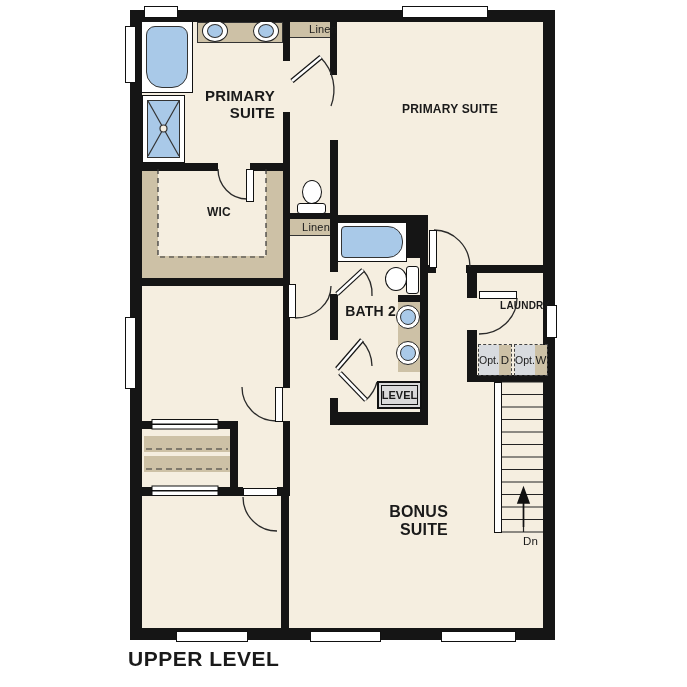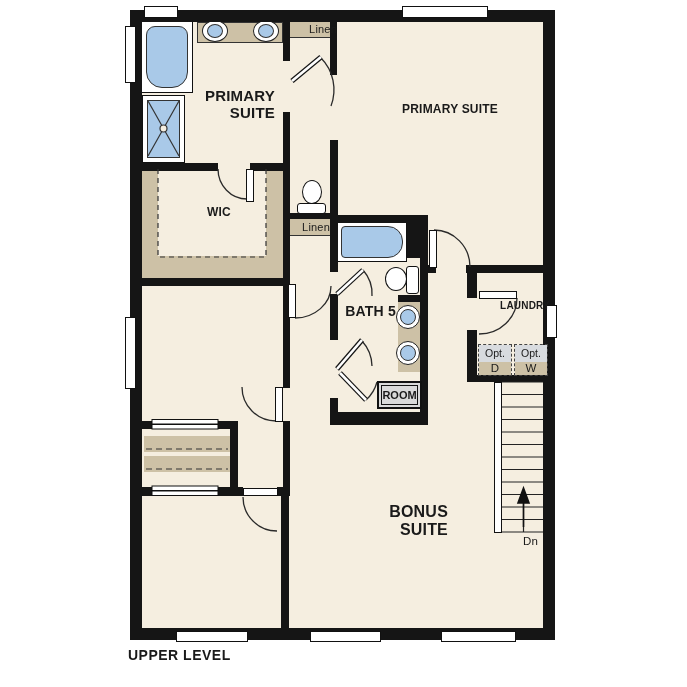--- a/index.html
+++ b/index.html
@@ -17,26 +17,26 @@
   .pn{position:absolute;background:#fff;border:1px solid #111}
   .fxw{position:absolute;background:#fff;border:1.7px solid #111}
   .fxb{position:absolute;background:var(--fixture-blue);border:1.4px solid #333}
   .sink-o{position:absolute;background:#fff;border:1.5px solid #222;border-radius:50%}
   .sink-i{position:absolute;background:var(--fixture-blue);border:1px solid #333;border-radius:50%}
   .toilet-b{position:absolute;background:#fff;border:1.5px solid #111;border-radius:50%}
   .toilet-t{position:absolute;background:#fff;border:1.5px solid #111;border-radius:3px}
   .lbl{position:absolute;color:#1a1a1a;text-align:right;font-weight:bold;letter-spacing:.2px}
   .rg{font-weight:normal}
   svg.lines{position:absolute;left:0;top:0;pointer-events:none}
-  .optbox{position:absolute;border:1.5px dashed #444;display:flex;flex-direction:column}
+  .optbox{position:absolute;border:1.5px dashed #444;display:flex;flex-direction:row}
   .opt-top{flex:1 1 55%;background:var(--opt-gray);font-size:10.5px;display:flex;align-items:center;justify-content:center;color:#1a1a1a}
   .opt-bot{flex:1 1 45%;background:var(--shelf);font-size:11.5px;display:flex;align-items:center;justify-content:center;color:#1a1a1a}
   .furnbox{position:absolute;background:var(--furn-gray);border:2px solid #111;padding:2px}
   .furn-in{width:100%;height:100%;border:1px solid #111;background:var(--furn-gray);display:flex;align-items:center;justify-content:center;font-size:11px;font-weight:bold;color:#1a1a1a}
-  .title{font-size:14px;letter-spacing:.5px;text-align:left}
+  .title{font-size:21px;letter-spacing:.5px;text-align:left}
 </style>
 </head>
 <body>
 
 <div class="stage">
 
   <div class="abs floor" style="left:130px;top:10px;width:425px;height:630px"></div>
 
   <div class="sh" style="left:285px;top:22px;width:52px;height:16px;border-bottom:1px solid #333"></div>
   <div class="sh" style="left:197px;top:22px;width:86px;height:21px;border:1px solid #333"></div>
@@ -189,27 +189,27 @@
   <div class="optbox" style="left:478px;top:344px;width:34px;height:32px">
     <div class="opt-top">Opt.</div>
     <div class="opt-bot">D</div>
   </div>
   <div class="optbox" style="left:514px;top:344px;width:34px;height:32px">
     <div class="opt-top">Opt.</div>
     <div class="opt-bot">W</div>
   </div>
 
   <div class="furnbox" style="left:377px;top:381px;width:45px;height:28px">
-    <div class="furn-in">ROOM</div>
+    <div class="furn-in">LEVEL</div>
   </div>
 
   <div class="lbl" style="left:191px;top:87px;width:84px;font-size:15px;line-height:17px">PRIMARY SUITE</div>
   <div class="lbl" style="left:386px;top:97px;width:112px;font-size:12px;line-height:24px">PRIMARY SUITE</div>
   <div class="lbl rg" style="left:285px;top:23px;width:52px;font-size:11px">Linen</div>
   <div class="lbl" style="left:189px;top:205px;width:42px;font-size:12px">WIC</div>
   <div class="lbl rg" style="left:288px;top:221px;width:42px;font-size:11px">Linen</div>
-  <div class="lbl" style="left:340px;top:303px;width:56px;font-size:14px;line-height:16px">BATH 5</div>
+  <div class="lbl" style="left:340px;top:303px;width:56px;font-size:14px;line-height:16px">BATH 2</div>
   <div class="lbl" style="left:474px;top:300px;width:76px;font-size:10px">LAUNDRY</div>
   <div class="lbl" style="left:346px;top:503px;width:102px;font-size:16px;line-height:18px">BONUS SUITE</div>
   <div class="lbl rg" style="left:510px;top:535px;width:28px;font-size:11.5px">Dn</div>
 
   <div class="lbl title" style="left:128px;top:647px;width:220px">UPPER LEVEL</div>
 </div>
 
 </body></html>

